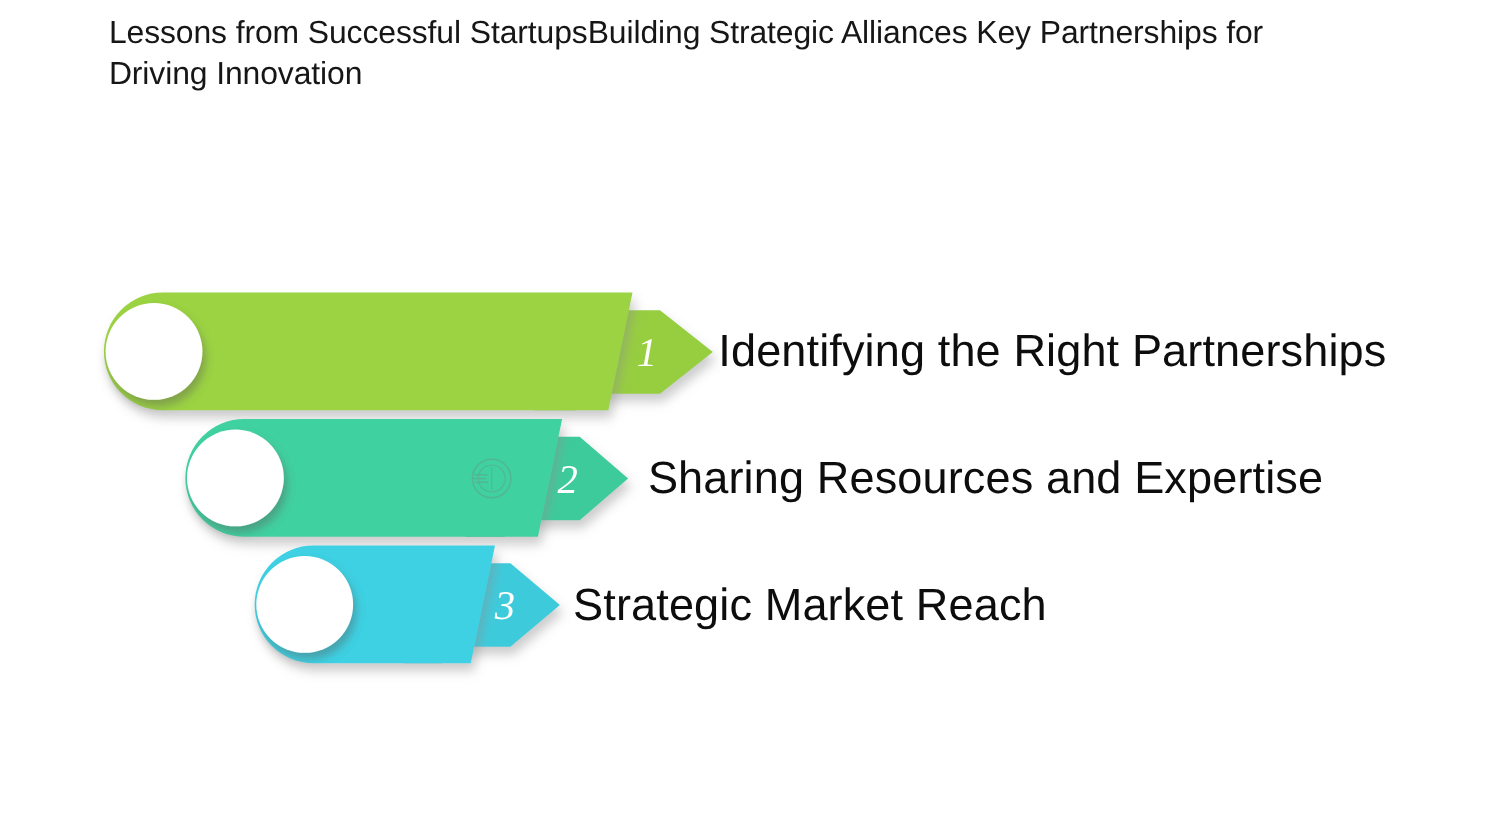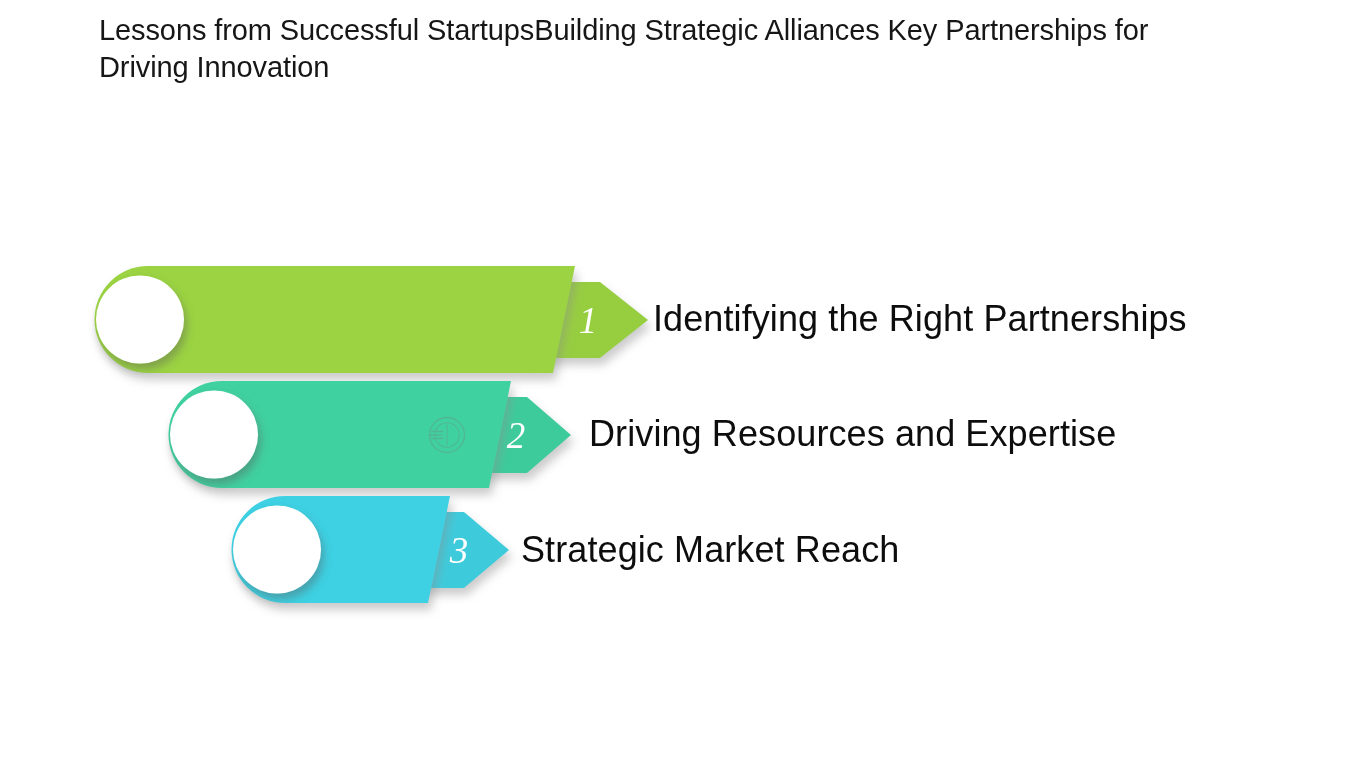--- a/index.html
+++ b/index.html
@@ -50,21 +50,21 @@
     top: 0;
     width: 1350px;
     height: 759px;
     display: block;
   }
 
   
   .step-label {
     position: absolute;
     font-family: "Liberation Sans", sans-serif;
-    font-size: 36px;
+    font-size: 41px;
     line-height: 36px;
     color: #0d0d0d;
     font-weight: 400;
     white-space: nowrap;
     letter-spacing: 0.1px;
   }
   .step-label.row1 { left: 653px; top: 301px; }
   .step-label.row2 { left: 589px; top: 416px; }
   .step-label.row3 { left: 521px; top: 532px; }
 
@@ -155,21 +155,21 @@
         <g filter="url(#softShadow)">
           <path id="s3-bar" d="M 285,496 L 450,496 L 428,603 L 285,603
                                A 53.5,53.5 0 0 1 285,496 Z" fill="#3ED1E3"></path>
         </g>
         <circle cx="277" cy="549.5" r="44" fill="#ffffff" filter="url(#circShadow)"></circle>
         <text id="s3-num" x="459" y="563" font-family="Liberation Serif, serif" font-size="37" font-style="italic" fill="#ffffff" text-anchor="middle">3</text>
       </g>
     </svg>
 
     <div class="step-label row1">Identifying the Right Partnerships</div>
-    <div class="step-label row2">Driving Resources and Expertise</div>
+    <div class="step-label row2">Sharing Resources and Expertise</div>
     <div class="step-label row3">Strategic Market Reach</div>
   </div>
 
   <div class="watermark">
     <svg class="wm-logo" viewBox="0 0 48 48">
       <circle cx="24" cy="24" r="20" fill="none" stroke="#7a7a7a" stroke-width="1.6"></circle>
       <circle cx="24" cy="24" r="14" fill="none" stroke="#7a7a7a" stroke-width="1.2"></circle>
       <path d="M 6 20 L 20 20 M 4 24 L 18 24 M 6 28 L 20 28" stroke="#7a7a7a" stroke-width="1.6" fill="none"></path>
       <path d="M 24 12 L 24 36" stroke="#7a7a7a" stroke-width="1.2" fill="none"></path>
     </svg>

